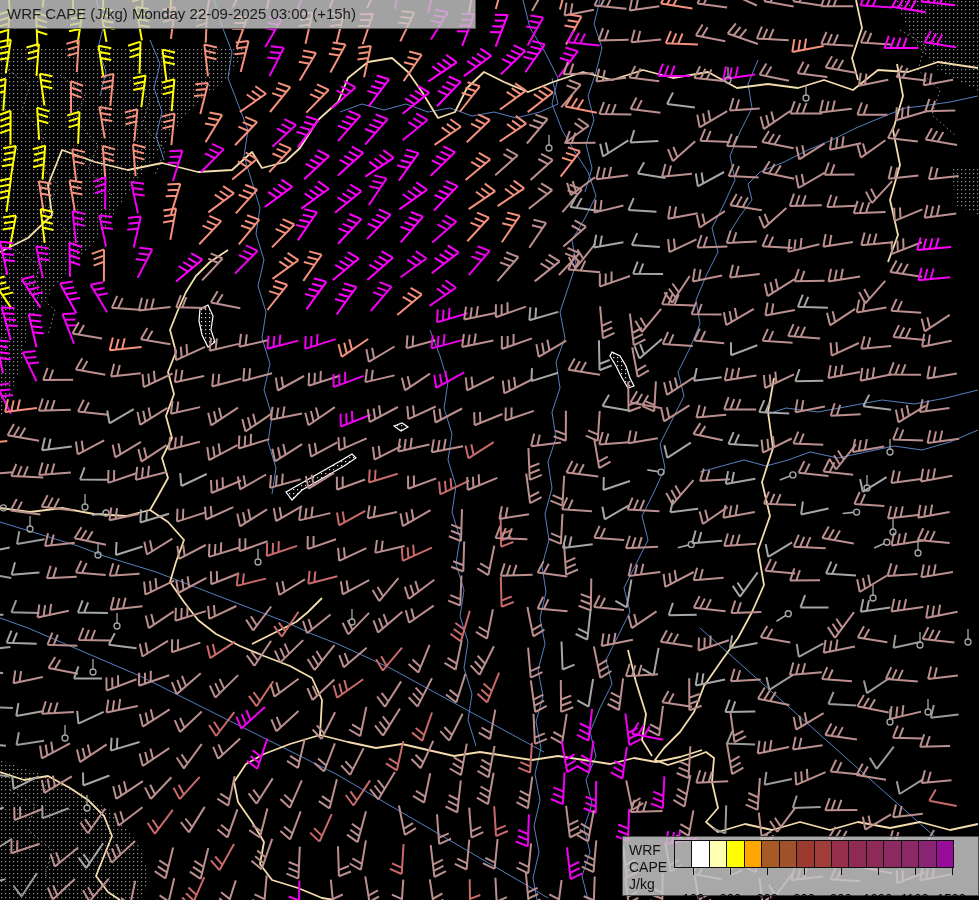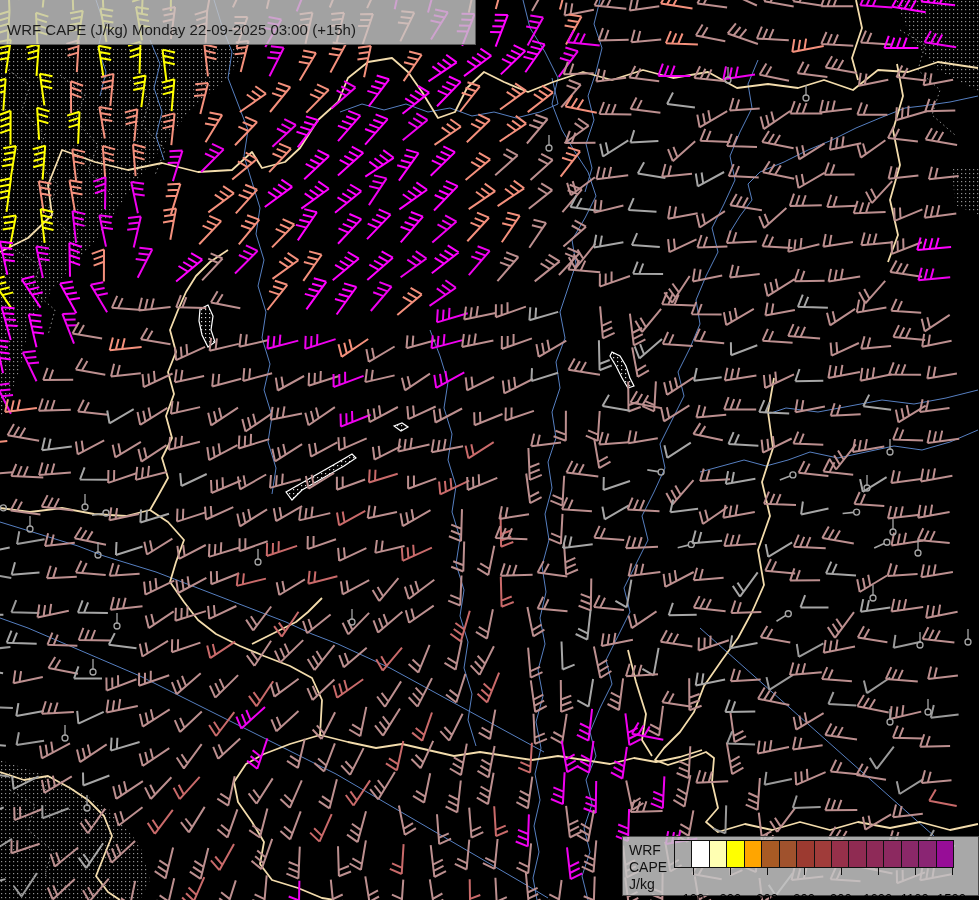--- a/index.html
+++ b/index.html
@@ -1,19 +1,19 @@
 <!DOCTYPE html>
 <html><head>
 <meta charset="utf-8">
 <style>
   html,body{margin:0;padding:0;background:#000;}
   #frame{position:relative;width:979px;height:900px;overflow:hidden;background:#000;
          font-family:"Liberation Sans","DejaVu Sans",sans-serif;}
   #map-svg{position:absolute;left:0;top:0;z-index:1;}
-  #title-box{position:absolute;left:0;top:0;z-index:3;width:460px;padding:20px 8px 5px 7px;
+  #title-box{position:absolute;left:0;top:0;z-index:3;width:460px;padding:4px 8px 5px 7px;
     background:rgba(198,198,198,0.82);border-right:1px solid #5a5a5a;border-bottom:1px solid #5a5a5a;
     color:#1c1c1c;font-size:15px;line-height:19px;white-space:nowrap;}
   #legend-box{position:absolute;left:622px;top:836px;z-index:3;width:349px;height:55px;
     background:rgba(198,198,198,0.85);border:1px solid #4a4a4a;display:flex;padding:3px 0 0 6px;}
   #legend-label{width:46px;color:#111;font-size:14px;line-height:17px;padding-top:2px;}
   #legend-bar-area{position:relative;width:296px;}
   #legend-cells{display:flex;height:28px;}
   #legend-cells div{width:18.44px;height:28px;border:1px solid #111;margin-left:-1px;box-sizing:border-box;}
   #legend-ticks div{position:absolute;top:28px;width:1px;height:7px;background:#111;}
   #legend-labels{display:flex;margin-top:23px;}

